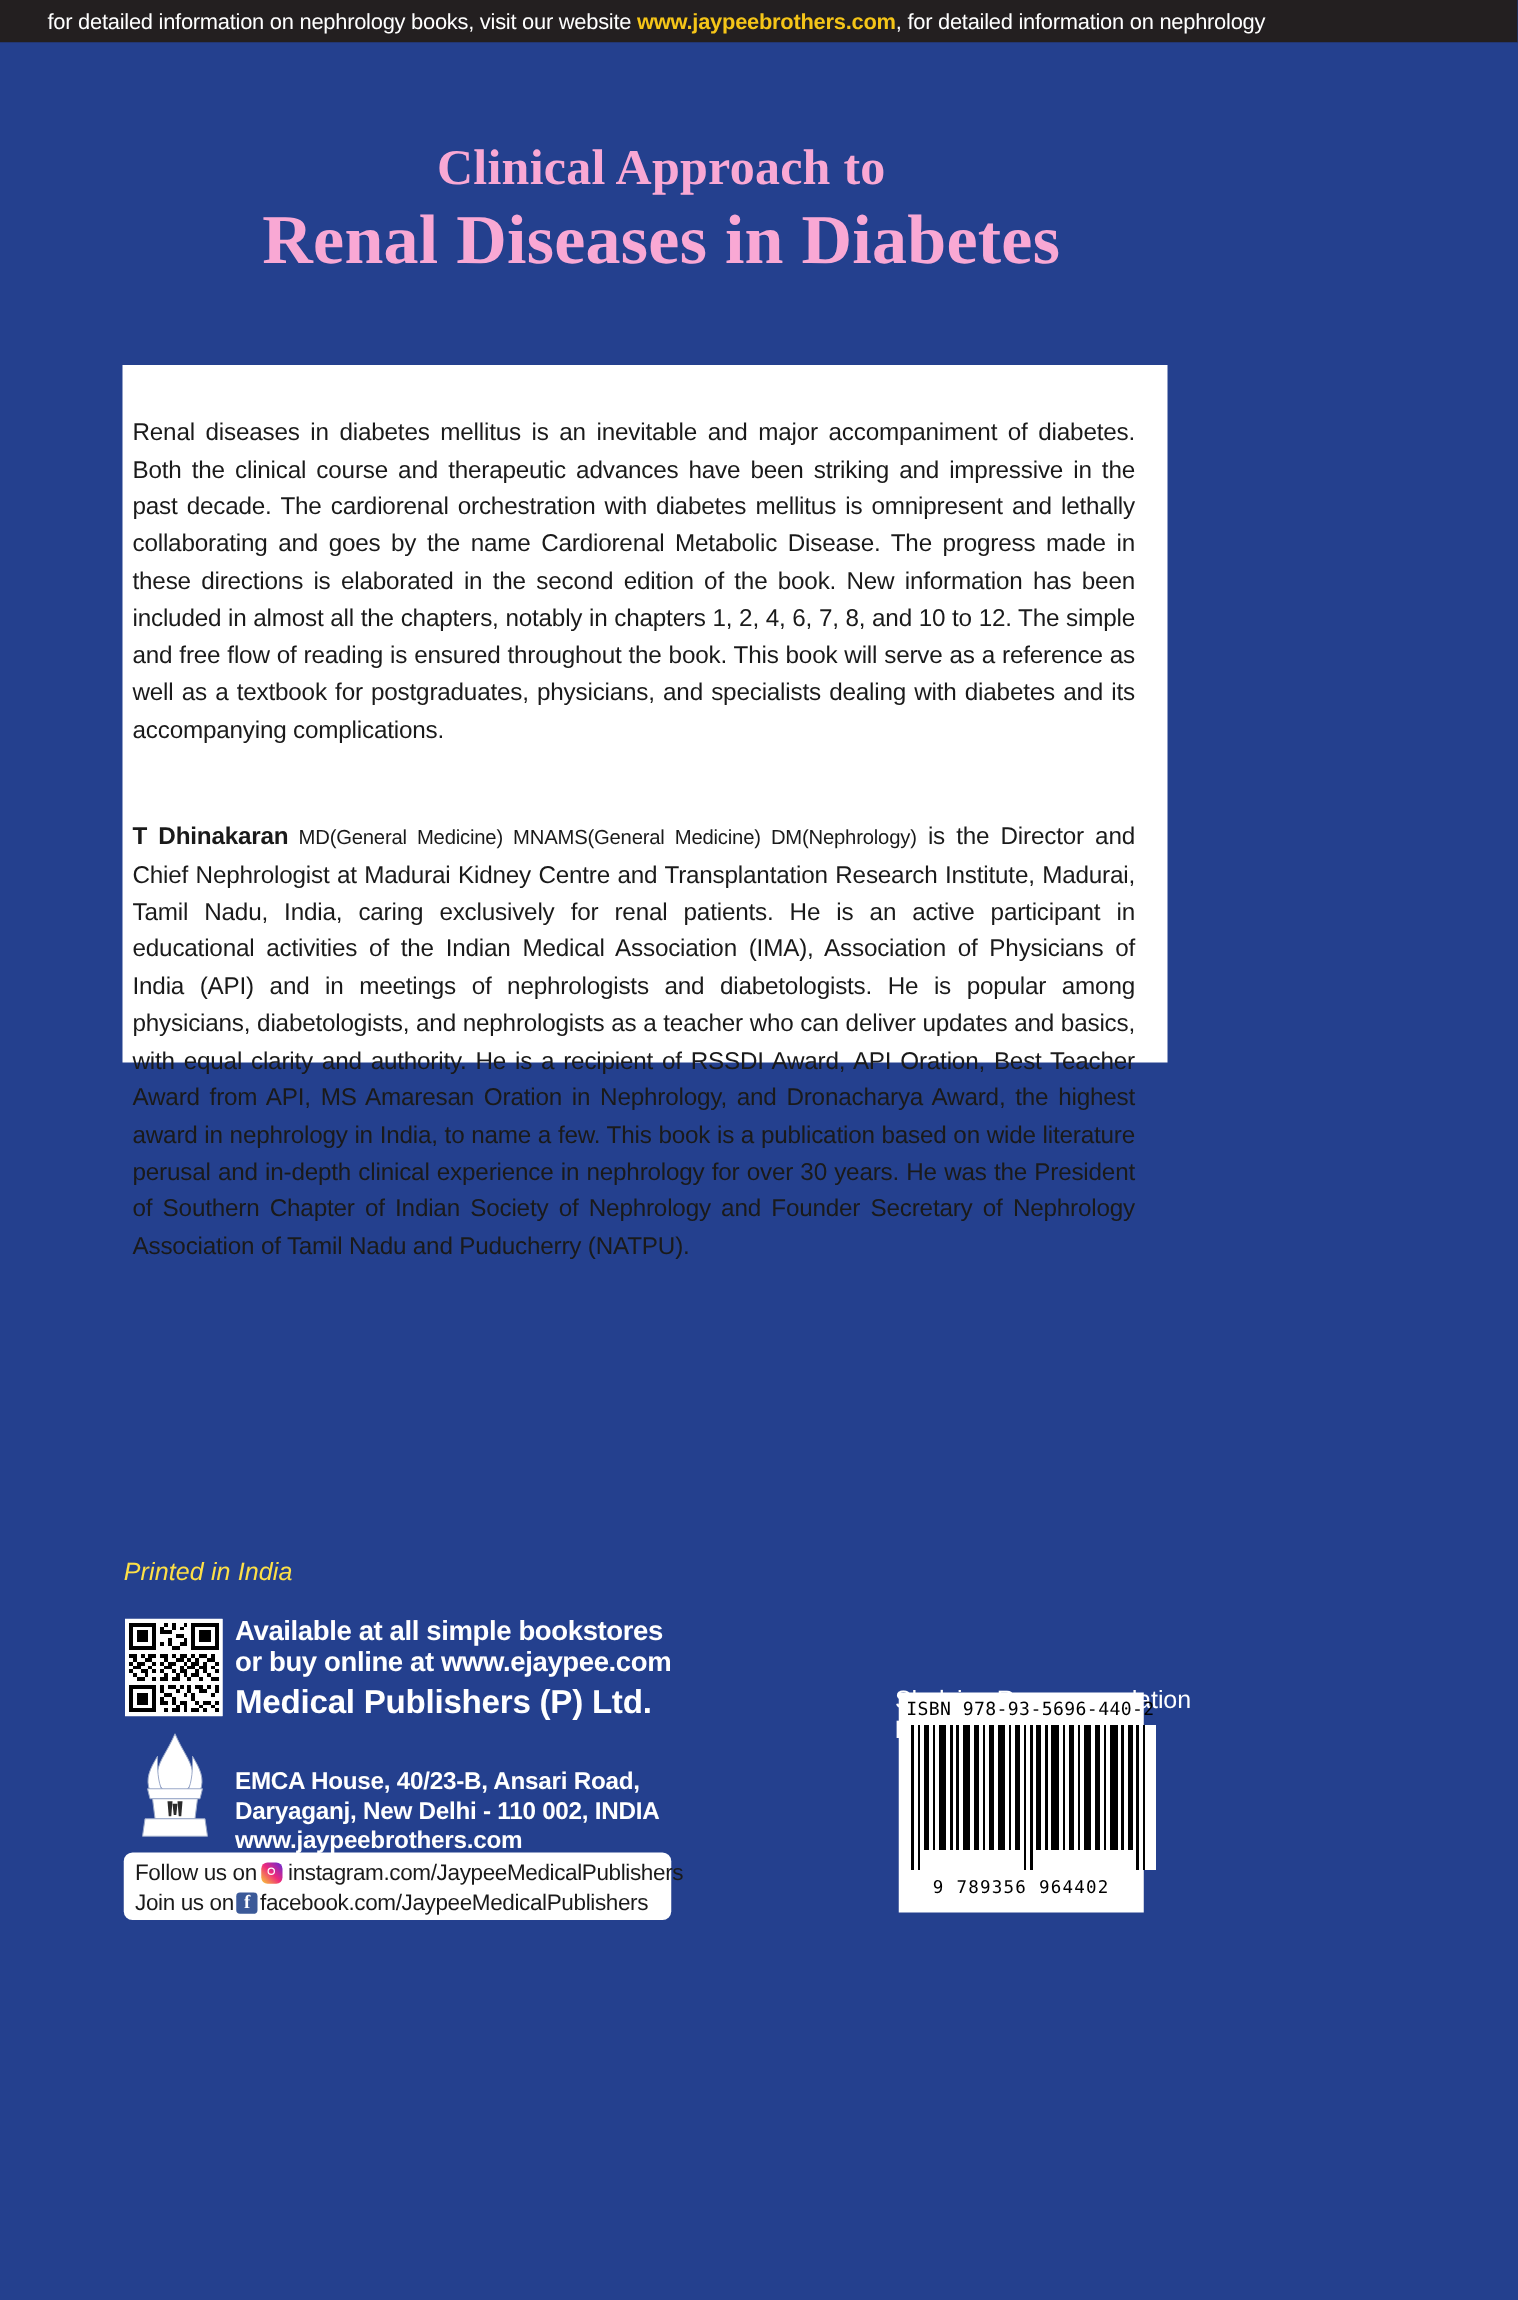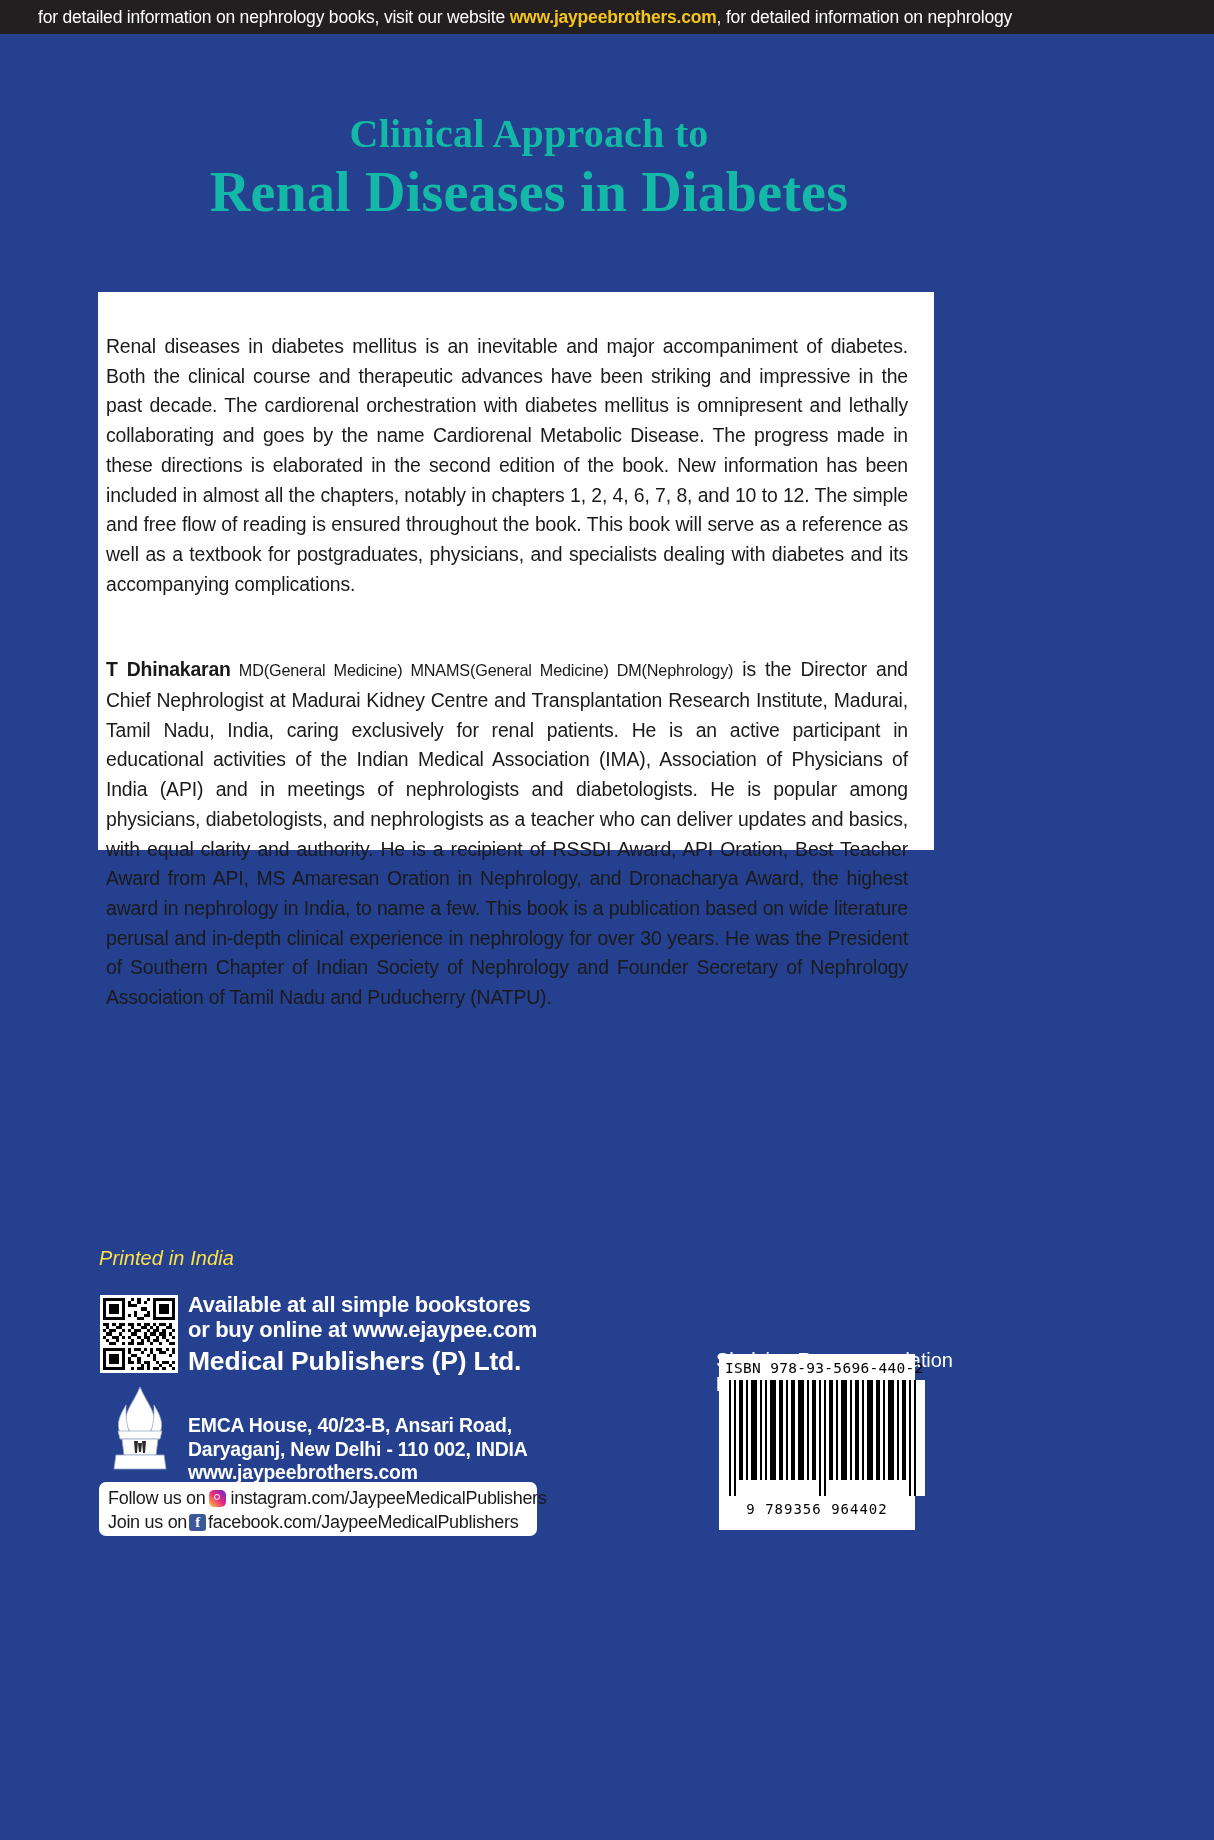--- a/index.html
+++ b/index.html
@@ -27,21 +27,21 @@
 
   
   .cover{
     position:absolute;left:0;top:34px;width:1214px;height:1806px;
     background:#24408e;
   }
 
   
   .title-wrap{
     position:absolute;left:0;top:78px;width:1058px;text-align:center;
-    color:#14b8a6;
+    color:#f9a8d4;
     font-family:"Liberation Serif", serif;
   }
   .title-line1{
     font-size:40px;font-weight:bold;letter-spacing:0.2px;line-height:1.12;
   }
   .title-line2{
     font-size:56px;font-weight:bold;letter-spacing:0.2px;line-height:1.12;margin-top:4px;
   }
 
   

